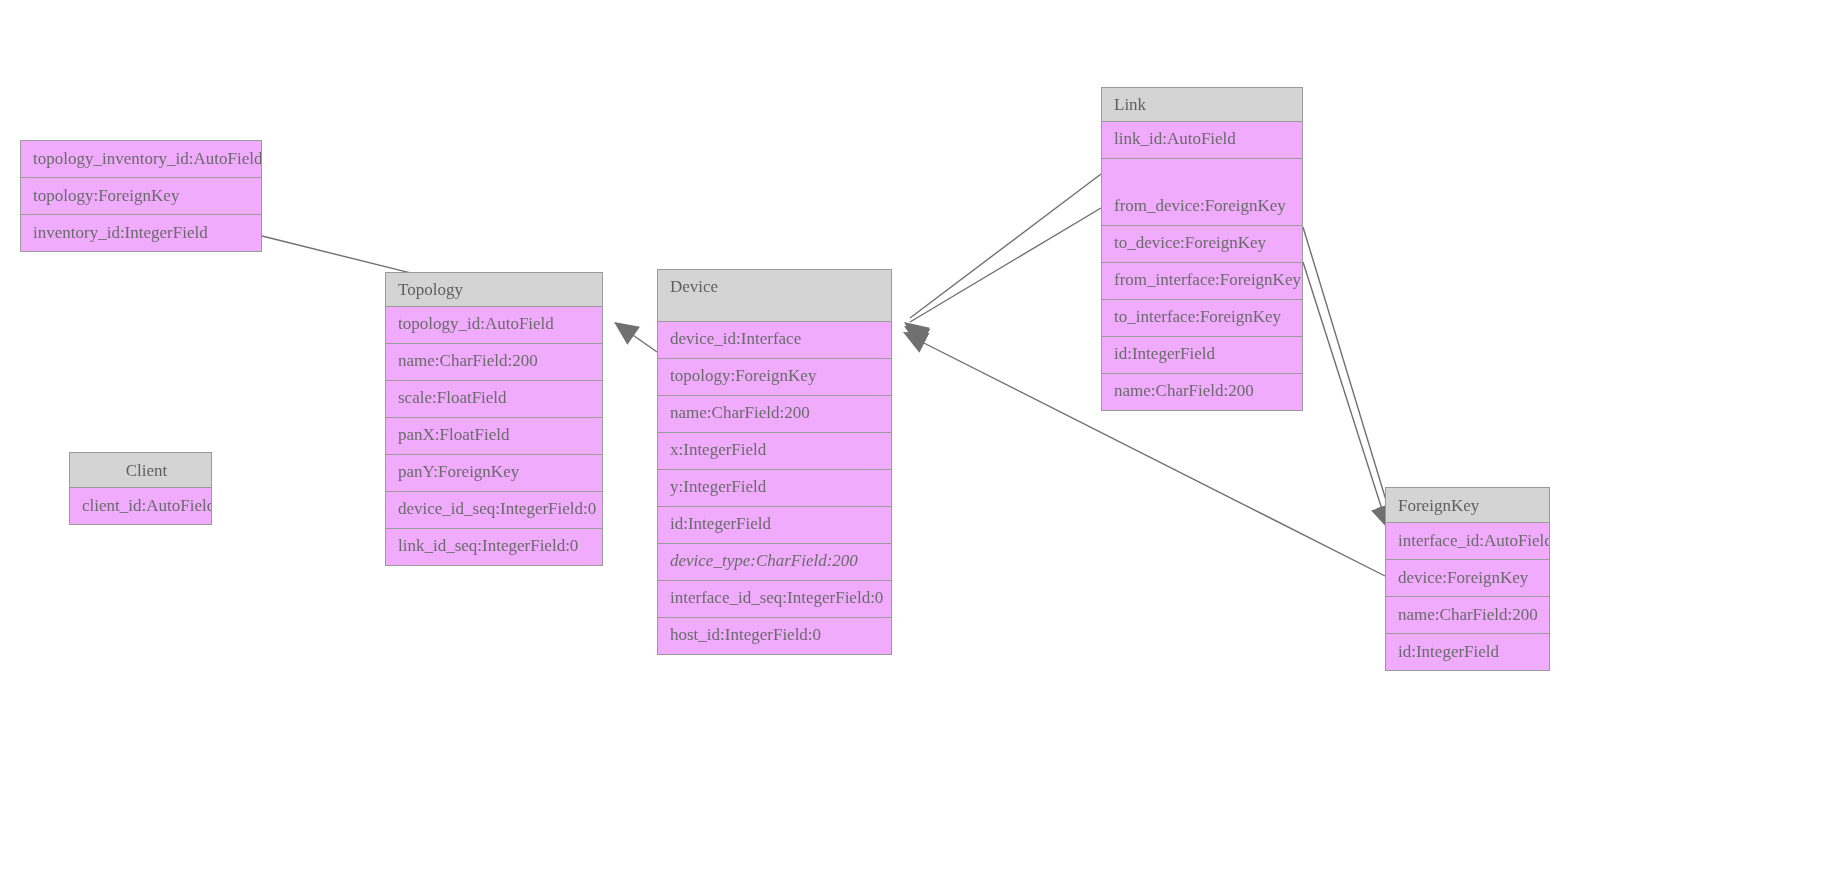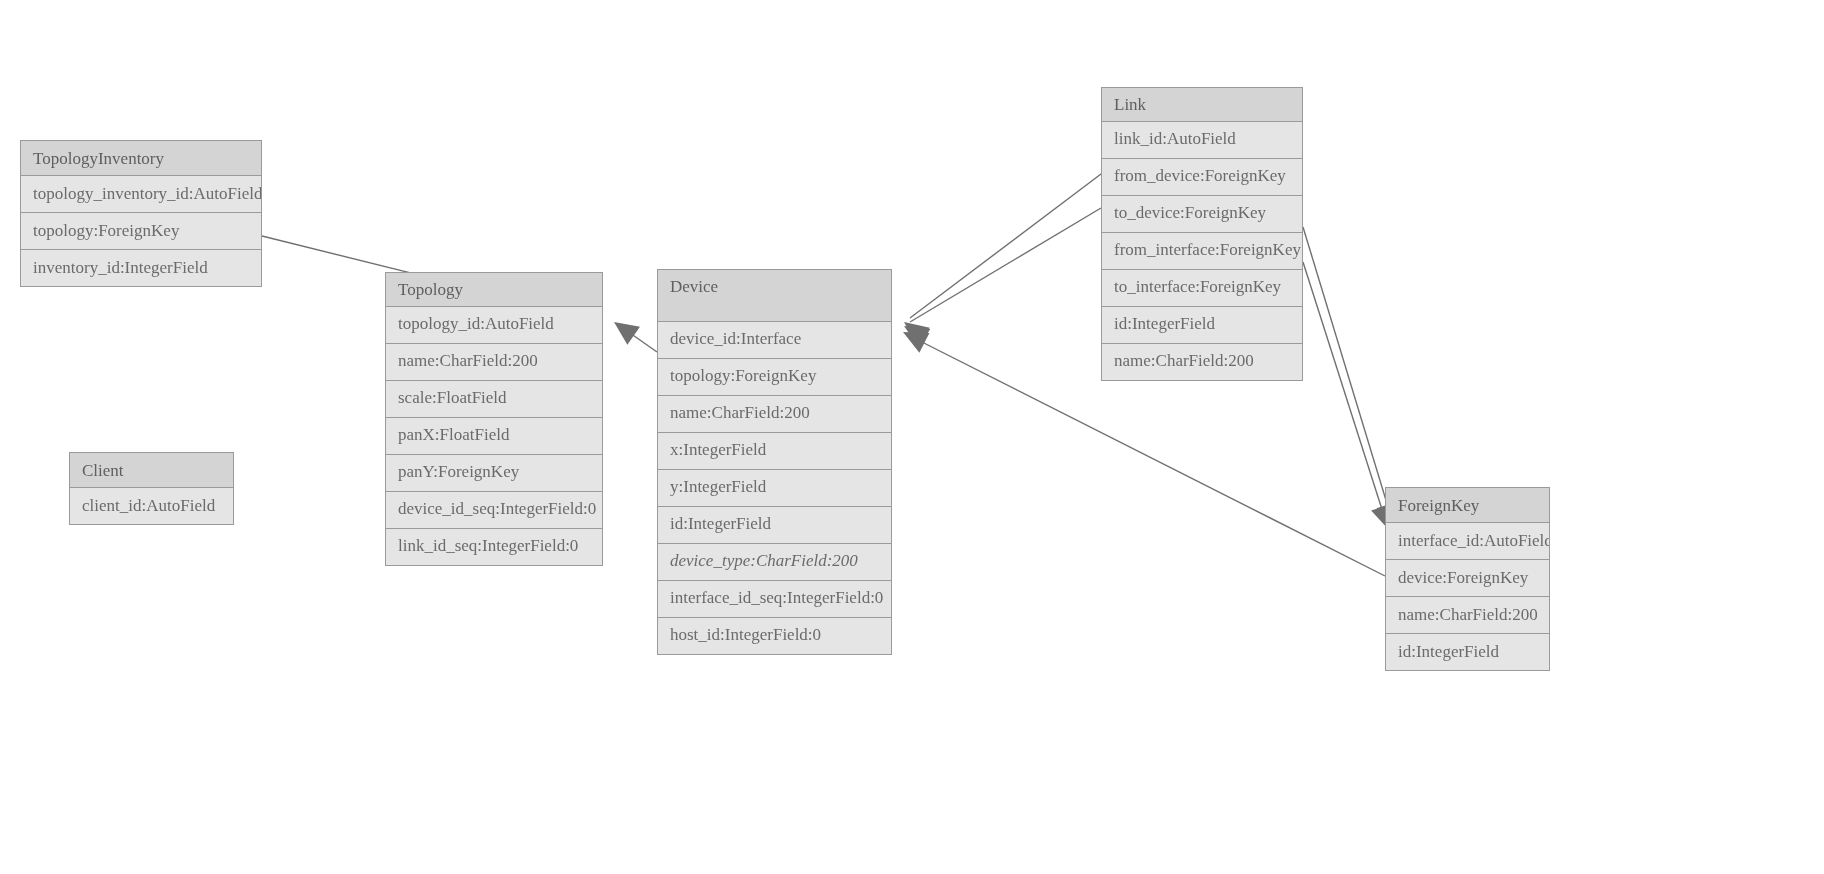--- a/index.html
+++ b/index.html
@@ -30,21 +30,21 @@
     top: 0;
     width: 1824px;
     height: 874px;
     pointer-events: none;
     z-index: 1;
   }
 
   .entity {
     position: absolute;
     box-sizing: border-box;
-    background: #e5e5e5;
+    background: #f0abfc;
     border: 1px solid #9a9a9a;
     z-index: 2;
   }
 
   .entity-header {
     box-sizing: border-box;
     background: #d4d4d4;
     border-bottom: 1px solid #9a9a9a;
     color: #5f5f5f;
     font-size: 17px;
@@ -99,55 +99,54 @@
         <path d="M 1303 227 L 1392 520" stroke="#707070" stroke-width="1.4" fill="none"></path>
         <polygon points="0,0 -24,-11 -24,11" fill="#707070" transform="translate(1394,528) rotate(73)"></polygon>
       </g>
       <g>
         <path d="M 1303 262 L 1386 522" stroke="#707070" stroke-width="1.4" fill="none"></path>
         <polygon points="0,0 -24,-11 -24,11" fill="#707070" transform="translate(1389,530) rotate(72)"></polygon>
       </g>
     </svg>
 
 <div class="entity" style="left: 20px; top: 140px; width: 242px; border-color: rgb(154, 154, 154);">
-      <div class="entity-header" style="background: rgb(212, 212, 212); color: rgb(95, 95, 95); border-bottom-color: rgb(154, 154, 154); height: 35px; line-height: 13px;">TopologyInventory</div>
       <div class="entity-field" style="color: rgb(107, 107, 107); border-bottom-color: rgb(154, 154, 154); height: 35px; line-height: 15px;">topology_inventory_id:AutoField</div>
       <div class="entity-field" style="color: rgb(107, 107, 107); border-bottom-color: rgb(154, 154, 154); height: 35px; line-height: 15px;">topology:ForeignKey</div>
       <div class="entity-field last" style="color: rgb(107, 107, 107); border-bottom-color: rgb(154, 154, 154); height: 35px; line-height: 15px;">inventory_id:IntegerField</div>
     </div>
     <div class="entity" style="left: 385px; top: 272px; width: 218px; border-color: rgb(154, 154, 154);">
       <div class="entity-header" style="background: rgb(212, 212, 212); color: rgb(95, 95, 95); border-bottom-color: rgb(154, 154, 154); height: 34px; line-height: 12px;">Topology</div>
       <div class="entity-field" style="color: rgb(107, 107, 107); border-bottom-color: rgb(154, 154, 154); height: 34px; line-height: 14px;">topology_id:AutoField</div>
       <div class="entity-field" style="color: rgb(107, 107, 107); border-bottom-color: rgb(154, 154, 154); height: 34px; line-height: 14px;">name:CharField:200</div>
       <div class="entity-field" style="color: rgb(107, 107, 107); border-bottom-color: rgb(154, 154, 154); height: 34px; line-height: 14px;">scale:FloatField</div>
       <div class="entity-field" style="color: rgb(107, 107, 107); border-bottom-color: rgb(154, 154, 154); height: 34px; line-height: 14px;">panX:FloatField</div>
       <div class="entity-field" style="color: rgb(107, 107, 107); border-bottom-color: rgb(154, 154, 154); height: 34px; line-height: 14px;">panY:ForeignKey</div>
       <div class="entity-field" style="color: rgb(107, 107, 107); border-bottom-color: rgb(154, 154, 154); height: 34px; line-height: 14px;">device_id_seq:IntegerField:0</div>
       <div class="entity-field last" style="color: rgb(107, 107, 107); border-bottom-color: rgb(154, 154, 154); height: 34px; line-height: 14px;">link_id_seq:IntegerField:0</div>
     </div>
-    <div class="entity" style="left: 69px; top: 452px; width: 165px; border-color: rgb(154, 154, 154);">
+    <div class="entity" style="left: 69px; top: 452px; width: 143px; border-color: rgb(154, 154, 154); text-align: center;">
       <div class="entity-header" style="background: rgb(212, 212, 212); color: rgb(95, 95, 95); border-bottom-color: rgb(154, 154, 154); height: 35px; line-height: 13px;">Client</div>
       <div class="entity-field last" style="color: rgb(107, 107, 107); border-bottom-color: rgb(154, 154, 154); height: 35px; line-height: 15px;">client_id:AutoField</div>
     </div>
     <div class="entity" style="left: 657px; top: 269px; width: 235px; border-color: rgb(154, 154, 154);">
       <div class="entity-header" style="background: rgb(212, 212, 212); color: rgb(95, 95, 95); border-bottom-color: rgb(154, 154, 154); height: 52px; line-height: 12px;">Device</div>
       <div class="entity-field" style="color: rgb(107, 107, 107); border-bottom-color: rgb(154, 154, 154); height: 34px; line-height: 14px;">device_id:Interface</div>
       <div class="entity-field" style="color: rgb(107, 107, 107); border-bottom-color: rgb(154, 154, 154); height: 34px; line-height: 14px;">topology:ForeignKey</div>
       <div class="entity-field" style="color: rgb(107, 107, 107); border-bottom-color: rgb(154, 154, 154); height: 34px; line-height: 14px;">name:CharField:200</div>
       <div class="entity-field" style="color: rgb(107, 107, 107); border-bottom-color: rgb(154, 154, 154); height: 34px; line-height: 14px;">x:IntegerField</div>
       <div class="entity-field" style="color: rgb(107, 107, 107); border-bottom-color: rgb(154, 154, 154); height: 34px; line-height: 14px;">y:IntegerField</div>
       <div class="entity-field" style="color: rgb(107, 107, 107); border-bottom-color: rgb(154, 154, 154); height: 34px; line-height: 14px;">id:IntegerField</div>
       <div class="entity-field" style="color: rgb(107, 107, 107); border-bottom-color: rgb(154, 154, 154); height: 34px; line-height: 14px; font-style: italic;">device_type:CharField:200</div>
       <div class="entity-field" style="color: rgb(107, 107, 107); border-bottom-color: rgb(154, 154, 154); height: 34px; line-height: 14px;">interface_id_seq:IntegerField:0</div>
       <div class="entity-field last" style="color: rgb(107, 107, 107); border-bottom-color: rgb(154, 154, 154); height: 34px; line-height: 14px;">host_id:IntegerField:0</div>
     </div>
     <div class="entity" style="left: 1101px; top: 87px; width: 202px; border-color: rgb(154, 154, 154);">
       <div class="entity-header" style="background: rgb(212, 212, 212); color: rgb(95, 95, 95); border-bottom-color: rgb(154, 154, 154); height: 34px; line-height: 12px;">Link</div>
       <div class="entity-field" style="color: rgb(107, 107, 107); border-bottom-color: rgb(154, 154, 154); height: 34px; line-height: 14px;">link_id:AutoField</div>
-      <div class="entity-field" style="color: rgb(107, 107, 107); border-bottom-color: rgb(154, 154, 154); height: 34px; line-height: 14px;">from_device:ForeignKey</div>
+      <div class="entity-field" style="color: rgb(107, 107, 107); border-bottom-color: rgb(154, 154, 154); height: 34px; line-height: 14px; margin-top: 30px;">from_device:ForeignKey</div>
       <div class="entity-field" style="color: rgb(107, 107, 107); border-bottom-color: rgb(154, 154, 154); height: 34px; line-height: 14px;">to_device:ForeignKey</div>
       <div class="entity-field" style="color: rgb(107, 107, 107); border-bottom-color: rgb(154, 154, 154); height: 34px; line-height: 14px;">from_interface:ForeignKey</div>
       <div class="entity-field" style="color: rgb(107, 107, 107); border-bottom-color: rgb(154, 154, 154); height: 34px; line-height: 14px;">to_interface:ForeignKey</div>
       <div class="entity-field" style="color: rgb(107, 107, 107); border-bottom-color: rgb(154, 154, 154); height: 34px; line-height: 14px;">id:IntegerField</div>
       <div class="entity-field last" style="color: rgb(107, 107, 107); border-bottom-color: rgb(154, 154, 154); height: 34px; line-height: 14px;">name:CharField:200</div>
     </div>
     <div class="entity" style="left: 1385px; top: 487px; width: 165px; border-color: rgb(154, 154, 154);">
       <div class="entity-header" style="background: rgb(212, 212, 212); color: rgb(95, 95, 95); border-bottom-color: rgb(154, 154, 154); height: 35px; line-height: 13px;">ForeignKey</div>
       <div class="entity-field" style="color: rgb(107, 107, 107); border-bottom-color: rgb(154, 154, 154); height: 35px; line-height: 15px;">interface_id:AutoField</div>
       <div class="entity-field" style="color: rgb(107, 107, 107); border-bottom-color: rgb(154, 154, 154); height: 35px; line-height: 15px;">device:ForeignKey</div>

